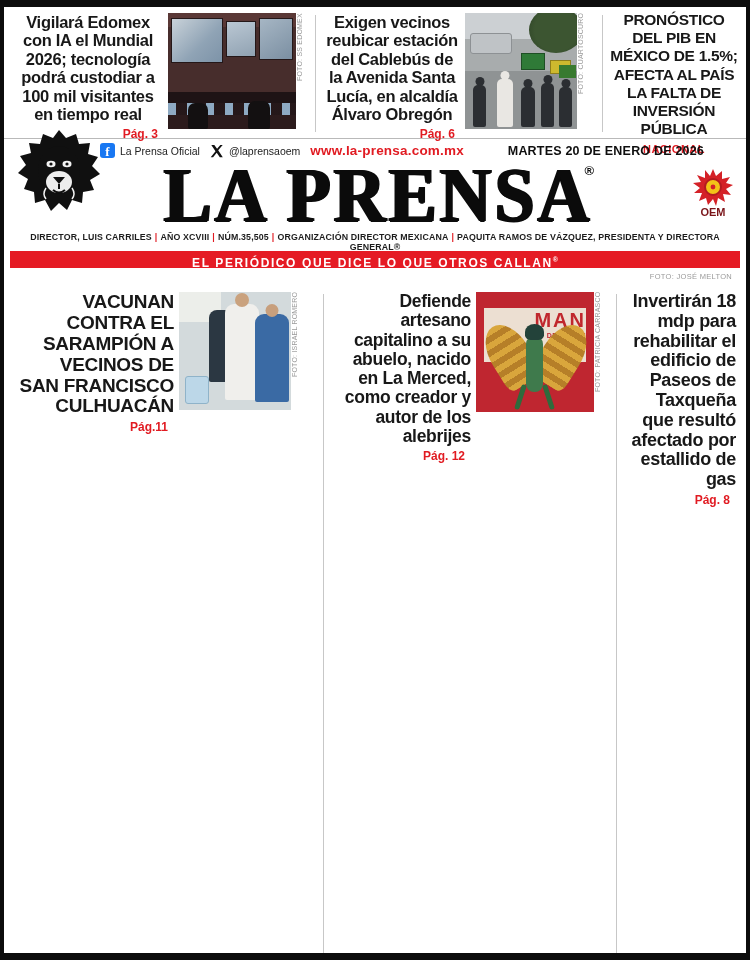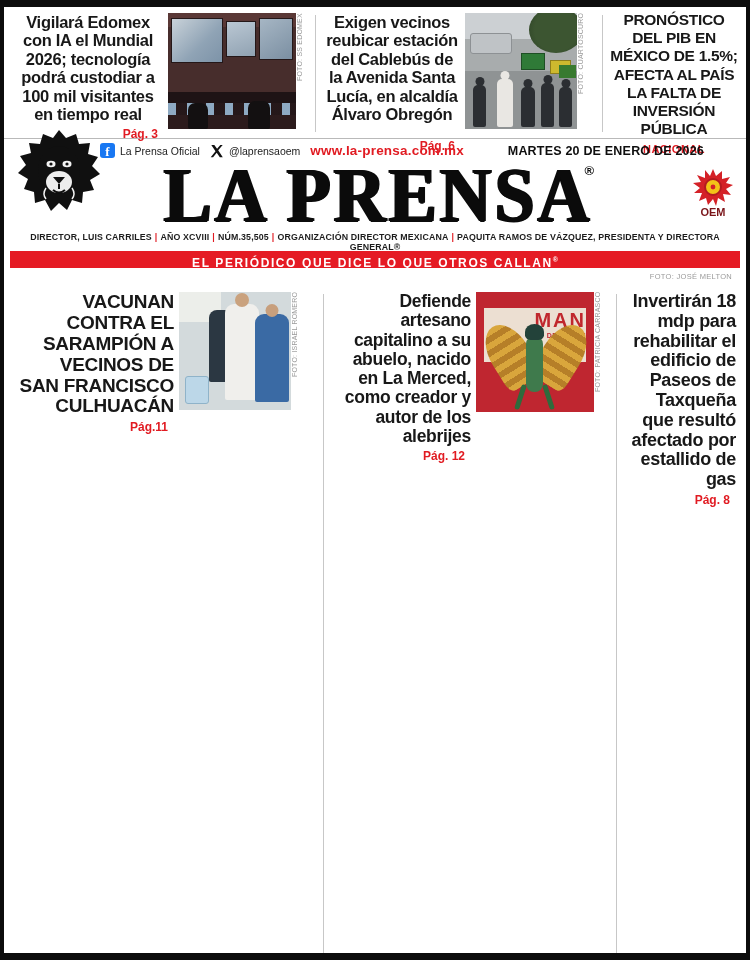--- a/index.html
+++ b/index.html
@@ -117,21 +117,21 @@
         <div class="pc-mons"></div>
         <div class="pc-ch1"></div>
         <div class="pc-ch2"></div>
       </div>
       <div class="vcred">FOTO: SS EDOMEX</div>
     </div>
 
     <div class="vdiv"></div>
 
     <div class="tstory" style="flex:0 0 272px;">
-      <div class="txt" style="width:138px;gap:12px;">
+      <div class="txt" style="width:138px;">
         <div class="t-head">Exigen vecinos reubicar estación del Cablebús de la Avenida Santa Lucía, en alcaldía Álvaro Obregón</div>
         <div class="pageref">Pág. 6</div>
       </div>
       <div class="ph ph-protest" style="margin-left:4px;">
         <div class="pp-tree"></div>
         <div class="pp-bus"></div>
         <div class="fig" style="left:8px;bottom:2px;width:13px;height:42px;"></div>
         <div class="fig white" style="left:32px;bottom:2px;width:16px;height:48px;"></div>
         <div class="fig" style="left:56px;bottom:2px;width:14px;height:40px;"></div>
         <div class="fig" style="left:76px;bottom:2px;width:13px;height:44px;"></div>

